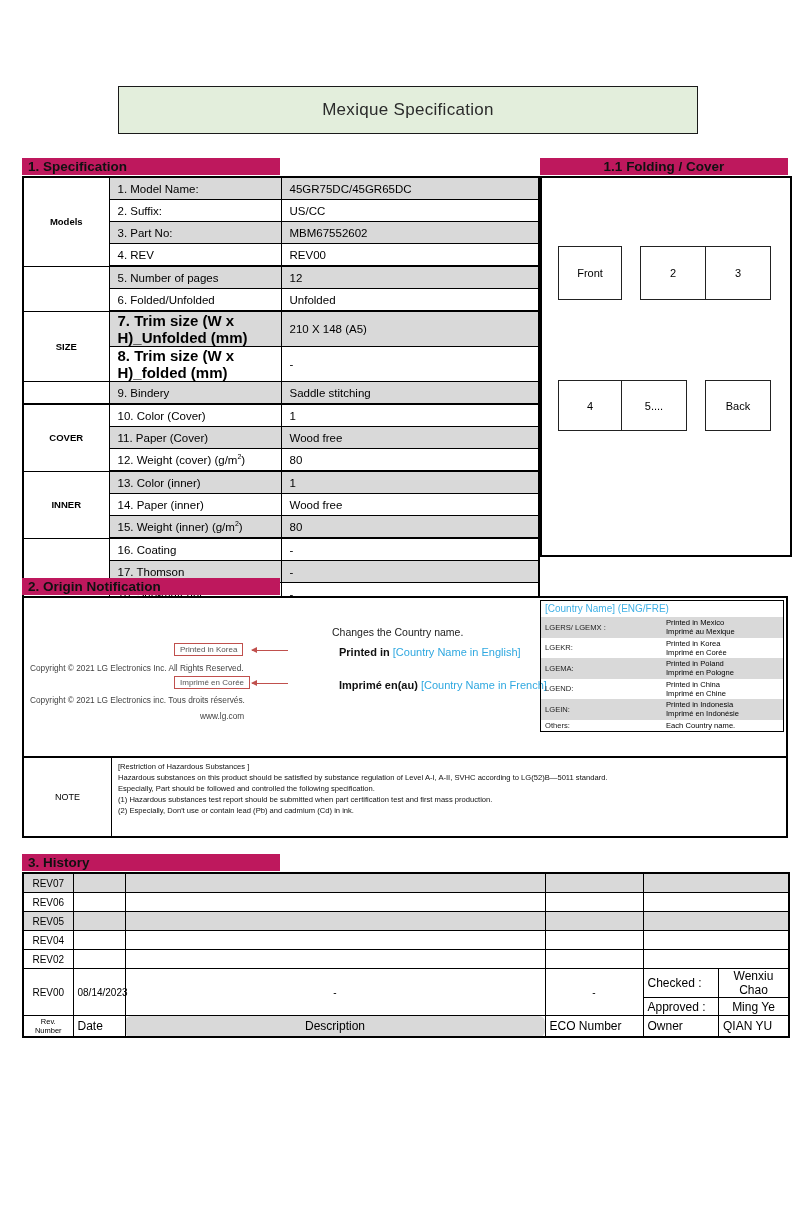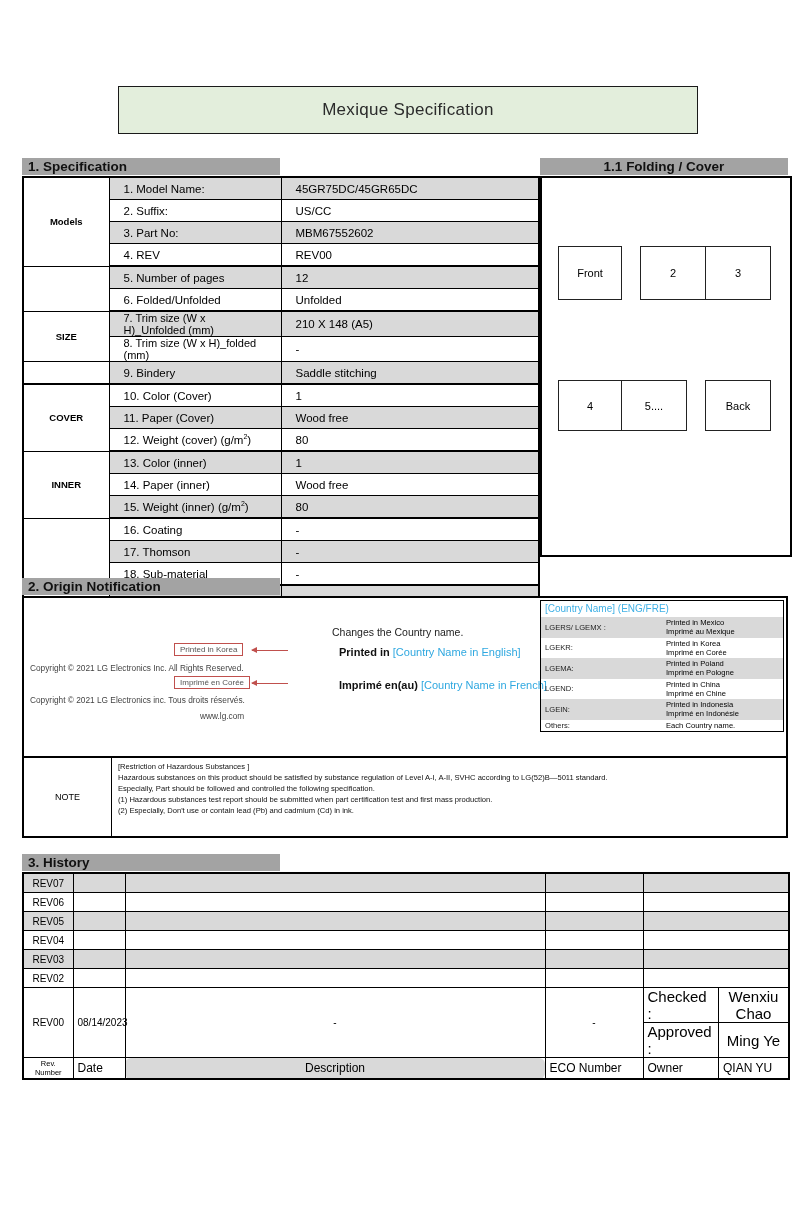--- a/index.html
+++ b/index.html
@@ -22,21 +22,21 @@
     width: 578px; height: 46px;
     background: #e3eedc;
     border: 1.5px solid #1a1a1a;
     display: flex; align-items: center; justify-content: center;
     font-size: 17px; letter-spacing: .3px; color: #2b2b2b;
   }
 
   
   .sec-bar {
     position: absolute;
-    background: #a3a3a3;
+    background: #be185d;
     font-weight: bold;
     font-size: 13.5px;
     color: #111;
     display: flex; align-items: center;
     padding-left: 6px;
     box-sizing: border-box;
   }
   .sec-bar.center { justify-content: center; padding-left: 0; }
 
   
@@ -45,33 +45,33 @@
 
   .spec-table {
     position: absolute;
     left: 22px; top: 176px;
     width: 516px;
   }
   .spec-table td {
     border: 1px solid #000;
     font-size: 11.5px;
     height: 21px;
-    padding: 0 14px;
+    padding: 0 8px;
     background: #fff;
   }
   .spec-table td.shade { background: #d9d9d9; }
   .spec-table td.grp {
     text-align: center;
     font-size: 9.5px;
     font-weight: bold;
     background: #fff;
     border-right: 1px solid #000;
   }
   .spec-table td.lbl { font-size: 11.5px; }
-  .spec-table td.lbl.small { font-size: 11px; font-weight: normal; }
+  .spec-table td.lbl.small { font-size: 15px; font-weight: bold; }
   .spec-table tr.thick-top td { border-top: 2.2px solid #000; }
   .spec-table tr.thick-bot td { border-bottom: 2.2px solid #000; }
   .spec-table td.lb { border-left: 2.2px solid #000; }
   .spec-table td.rb { border-right: 2.2px solid #000; }
   .lang-row td { height: 40px !important; }
   .lang-val { font-size: 7.5px; text-align: right; padding-right: 22px !important; color:#333;}
   sup { font-size: 7px; vertical-align: super; }
 
   
   .fold-box {
@@ -153,21 +153,21 @@
   }
   .hist-table td.shade { background: #d9d9d9; }
   .hist-table tr.first td { border-top: 2.2px solid #000; }
   .hist-table td.lb { border-left: 2.2px solid #000; }
   .hist-table td.rb { border-right: 2.2px solid #000; }
   .hist-table tr.last td { border-bottom: 2.2px solid #000; font-size: 12px; }
   .hist-table tr.last td.tiny { font-size: 7.5px; }
   .hist-table td.ctr { text-align: center; }
   .sign-cell { padding: 0 !important; }
   .sign-cell table { width: 100%; height: 100%; }
-  .sign-cell td { border: none; border-bottom: 1px solid #000; font-size: 15px; height: 17px; }
+  .sign-cell td { border: none; border-bottom: 1px solid #000; font-size: 12px; height: 17px; }
   .sign-cell tr:last-child td { border-bottom: none; }
 </style>
 </head>
 <body>
 
 <div class="page">
 
   <div class="title-banner">Mexique Specification</div>
 
   <div class="sec-bar" style="left:22px; top:158px; width:258px; height:17px;">1. Specification</div>
@@ -406,27 +406,20 @@
           <td class=" shade"></td>
           <td class=" shade"></td>
           <td class="rb shade"></td>
         </tr>
         <tr>
           <td class="ctr lb">REV04</td>
           <td class=""></td>
           <td class=""></td>
           <td class=""></td>
           <td class="rb"></td>
-        </tr>
-        <tr>
-          <td class="ctr lb shade">REV03</td>
-          <td class=" shade"></td>
-          <td class=" shade"></td>
-          <td class=" shade"></td>
-          <td class="rb shade"></td>
         </tr>
         <tr>
           <td class="ctr lb">REV02</td>
           <td class=""></td>
           <td class=""></td>
           <td class=""></td>
           <td class="rb"></td>
         </tr>
         <tr>
           <td class="ctr lb" style="height: 36px;">REV00</td>

